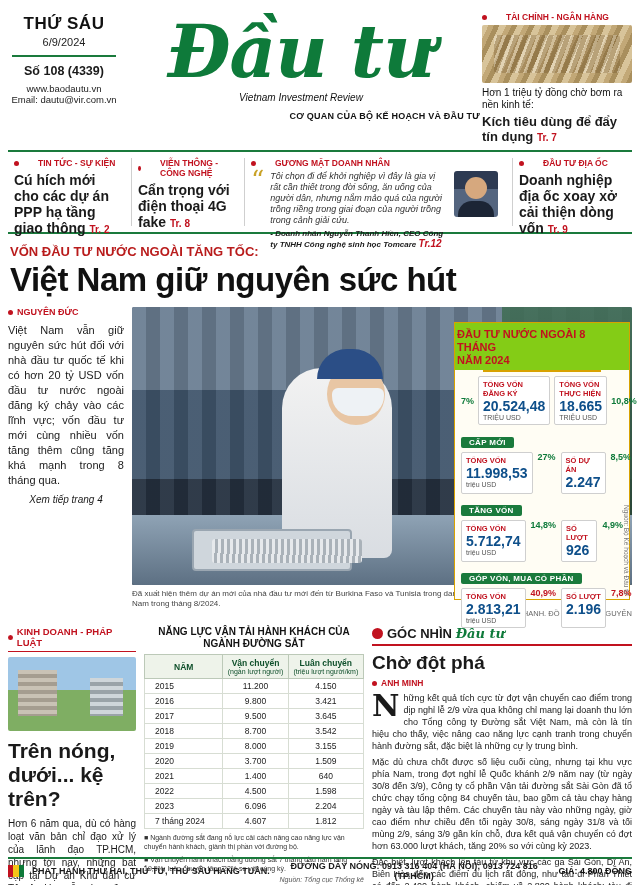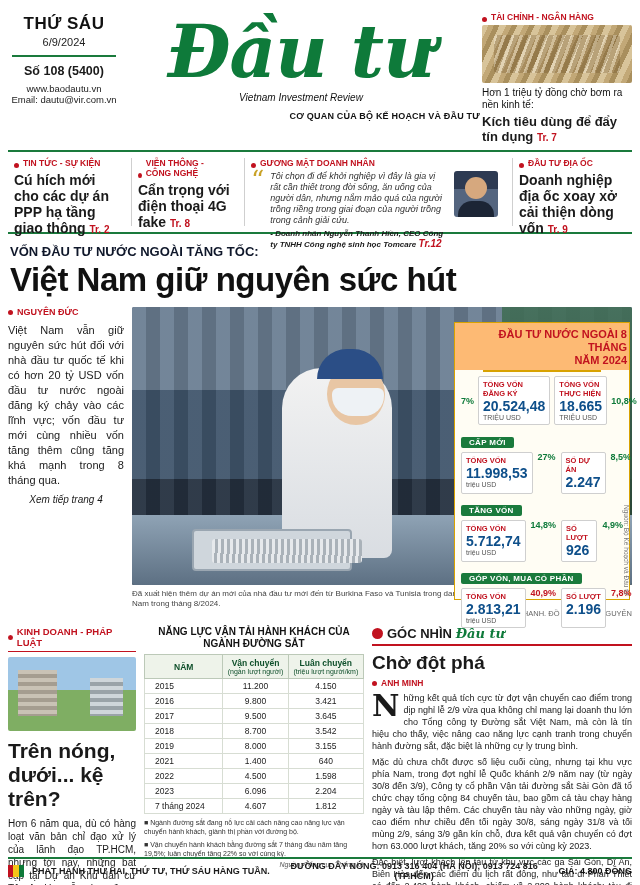--- a/index.html
+++ b/index.html
@@ -37,21 +37,21 @@
     font-size: 10px; font-style: italic; color: #111; margin-top: -4px;
   }
   .logo-strap {
     display: flex; align-items: center; justify-content: flex-end;
     font-size: 9px; font-weight: bold; color: #111; margin-top: 8px;
     padding-right: 2px; letter-spacing: .2px;
   }
   .mh-right { width: 150px; padding-top: 4px; }
   .teaser-cat {
     font-size: 8.5px; font-weight: bold; color: #c1121f; text-transform: uppercase;
-    display: flex; align-items: flex-end; gap: 4px; margin-bottom: 3px;
+    display: flex; align-items: center; gap: 19px; margin-bottom: 3px;
   }
   .dot { width: 5px; height: 5px; background: #c1121f; border-radius: 50%; display: inline-block; }
   .money-photo {
     width: 100%; height: 58px; border-radius: 2px;
     background:
       repeating-linear-gradient(115deg, #d8c49a 0 6px, #c2a877 6px 11px, #a98f5d 11px 16px),
       linear-gradient(#b99b68, #8d7244);
     position: relative; overflow: hidden;
   }
   .money-photo:after {
@@ -79,21 +79,21 @@
     background: linear-gradient(#2d3a52 0 40%, #54657f 40% 100%);
     position: relative; overflow: hidden;
   }
   .avatar:after{ content:""; position:absolute; left:11px; top:6px; width:22px; height:22px;
     background:#d6a87e; border-radius:50%; }
   .avatar:before{ content:""; position:absolute; left:4px; bottom:0; width:36px; height:16px;
     background:#1c2535; border-radius:14px 14px 0 0; }
 
   
   .kicker {
-    font-size: 13px; font-weight: bold; color: #0f172a; margin: 10px 0 2px 2px;
+    font-size: 13px; font-weight: bold; color: #b91c1c; margin: 10px 0 2px 2px;
     text-transform: uppercase;
   }
   .headline {
     font-size: 33px; font-weight: bold; line-height: 38px; letter-spacing: -.5px;
     margin: 0 0 8px 2px; color: #111;
   }
   .lead { display: flex; gap: 8px; }
   .lead-col { width: 116px; }
   .byline { font-size: 9px; font-weight: bold; color: #c1121f; display:flex; gap:4px; align-items:center; }
   .lead-txt { font-size: 11px; line-height: 15px; margin-top: 6px; text-align: justify; }
@@ -128,22 +128,22 @@
     font-size: 8px; color: #444; line-height: 10px; margin-top: 4px;
   }
   .photo-credit { font-size: 7.5px; color: #666; text-align: right; }
 
   
   .info {
     position: absolute; right: 10px; top: 322px; width: 176px; height: 278px;
     border: 1px solid #d8a200; background: #fffdf4;
   }
   .info-title {
-    background: #fdba74; color: #c1121f; font-weight: bold; font-size: 11px;
-    text-align: right; padding: 5px 2px 3px; line-height: 13px;
+    background: #84cc16; color: #c1121f; font-weight: bold; font-size: 11px;
+    text-align: left; padding: 5px 2px 3px; line-height: 13px;
   }
   .info-underline { height:2px; background:#d8a200; margin: 0 28px 4px; }
   .blk { margin: 0 6px 5px; }
   .blk-label {
     display: inline-block; background: #1a7a3c; color: #fff; font-size: 8px; font-weight: bold;
     padding: 1px 8px; border-radius: 2px; letter-spacing: .3px;
   }
   .blk-row { display: flex; gap: 5px; margin-top: 3px; }
   .cell { flex: 1; border: 1px solid #cfcfcf; background: #fff; padding: 3px 4px; border-radius: 2px; }
   .cell-h { font-size: 7.5px; font-weight: bold; color: #c1121f; }
@@ -208,21 +208,21 @@
 </head>
 <body>
 
 <div class="page">
 
   <div class="masthead">
     <div class="mh-left">
       <div class="mh-day">THỨ SÁU</div>
       <div class="mh-date">6/9/2024</div>
       <div class="mh-rule"></div>
-      <div class="mh-issue">Số 108 (5400)</div>
+      <div class="mh-issue">Số 108 (4339)</div>
       <div class="mh-web">www.baodautu.vn</div>
       <div class="mh-mail">Email: dautu@vir.com.vn</div>
     </div>
 
     <div class="mh-center">
       <div class="logo">Đầu tư</div>
       <div class="logo-sub">Vietnam Investment Review</div>
       <div class="logo-strap">CƠ QUAN CỦA BỘ KẾ HOẠCH VÀ ĐẦU TƯ</div>
     </div>
 
@@ -450,20 +450,25 @@
               <td class="y">2018</td>
               <td>8.700</td>
               <td>3.542</td>
             </tr>
           <tr>
               <td class="y">2019</td>
               <td>8.000</td>
               <td>3.155</td>
             </tr>
           <tr>
+              <td class="y">2020</td>
+              <td>3.700</td>
+              <td>1.509</td>
+            </tr>
+          <tr>
               <td class="y">2021</td>
               <td>1.400</td>
               <td>640</td>
             </tr>
           <tr>
               <td class="y">2022</td>
               <td>4.500</td>
               <td>1.598</td>
             </tr>
           <tr>

